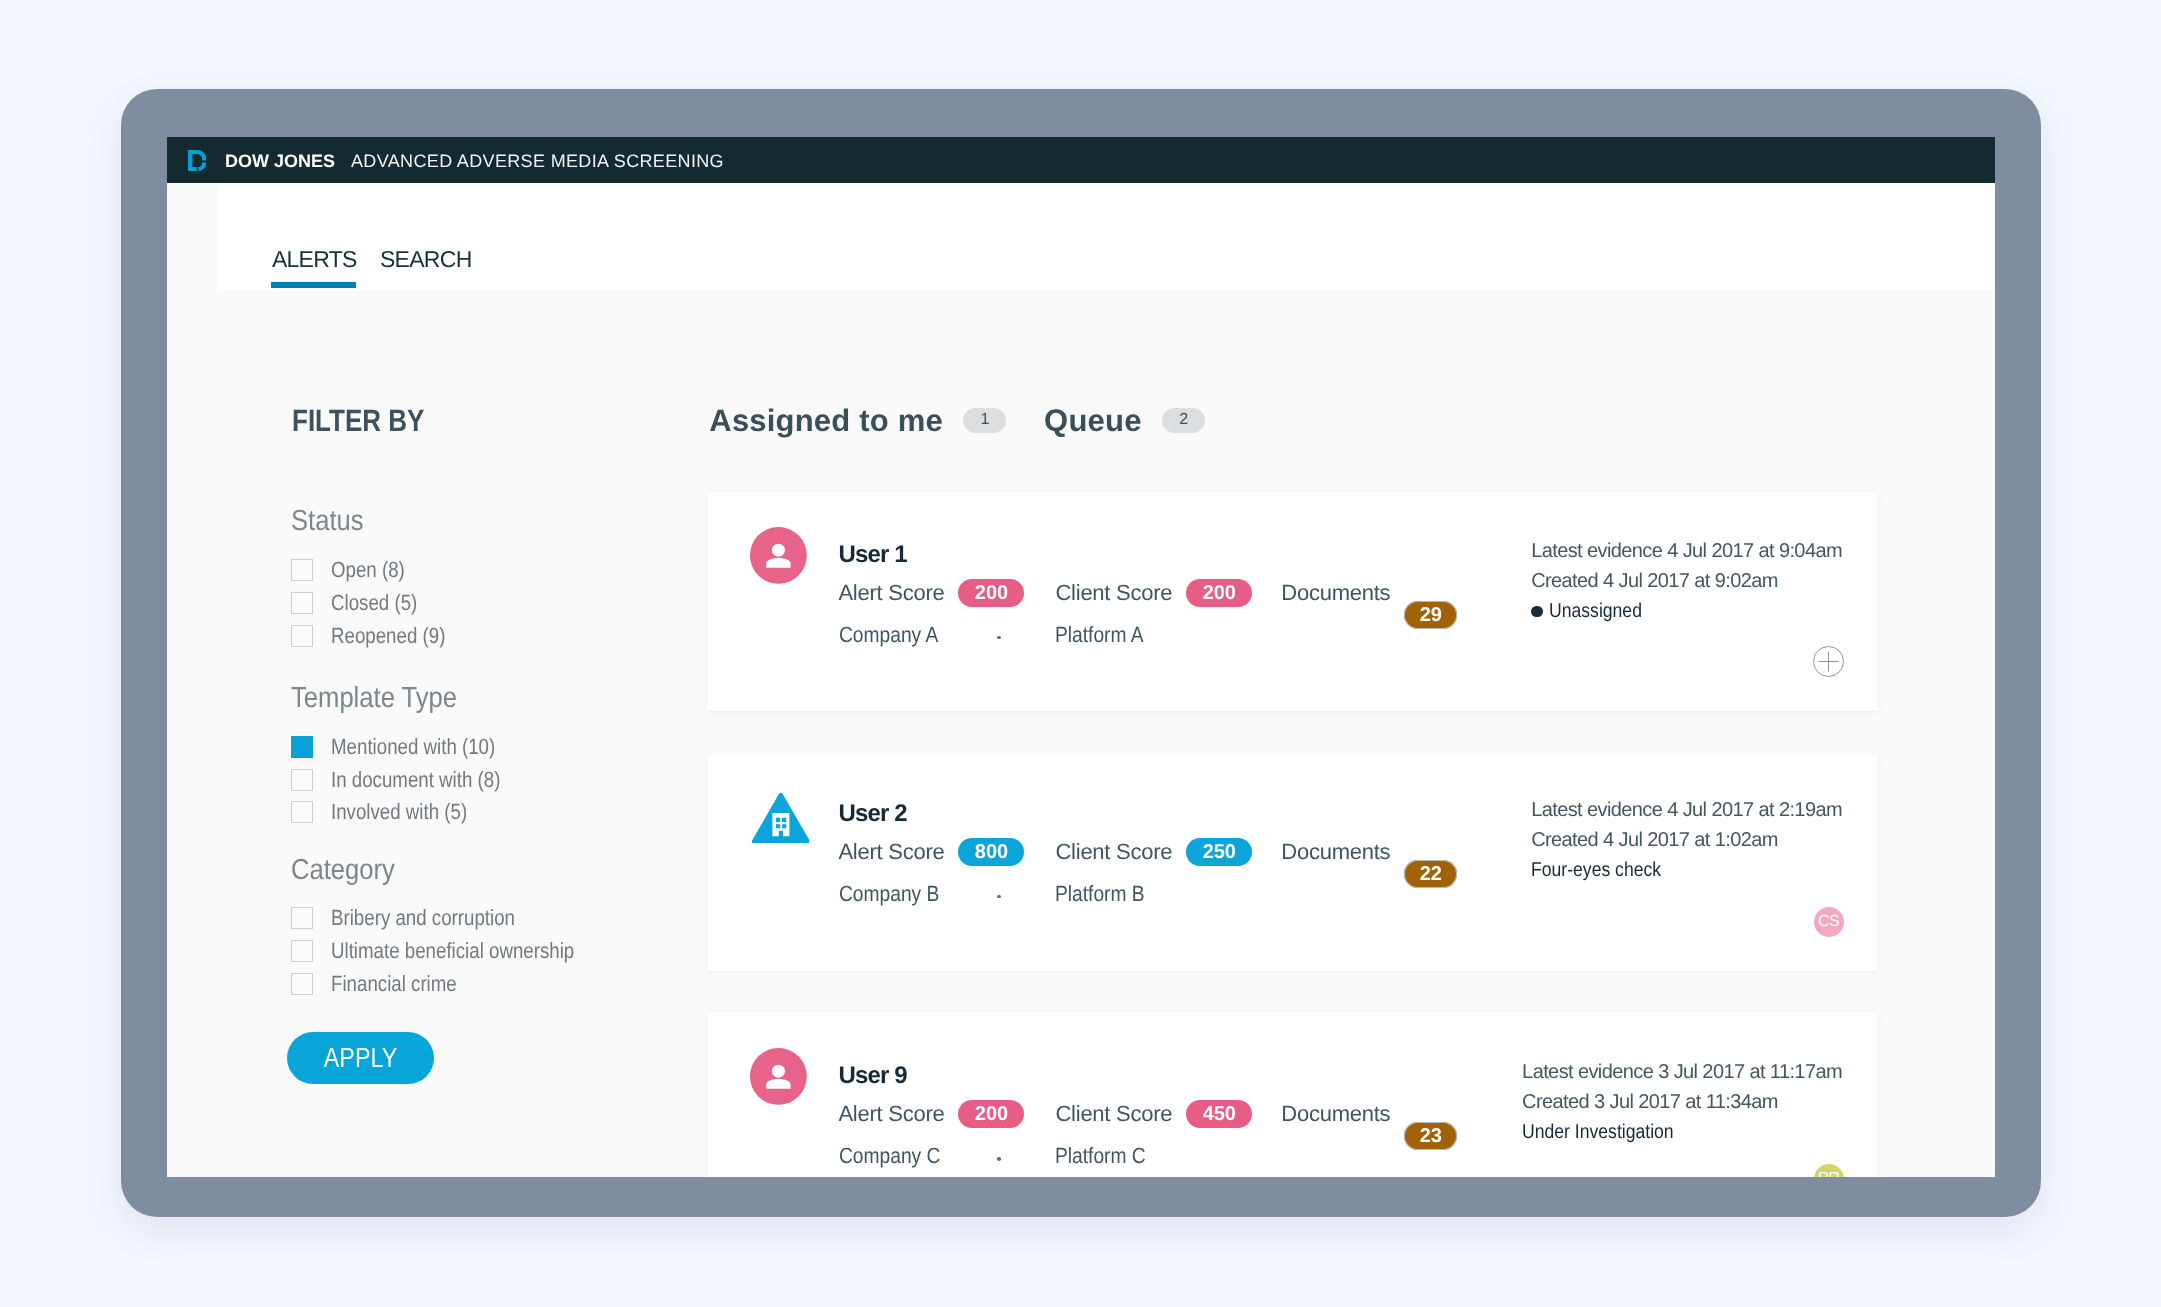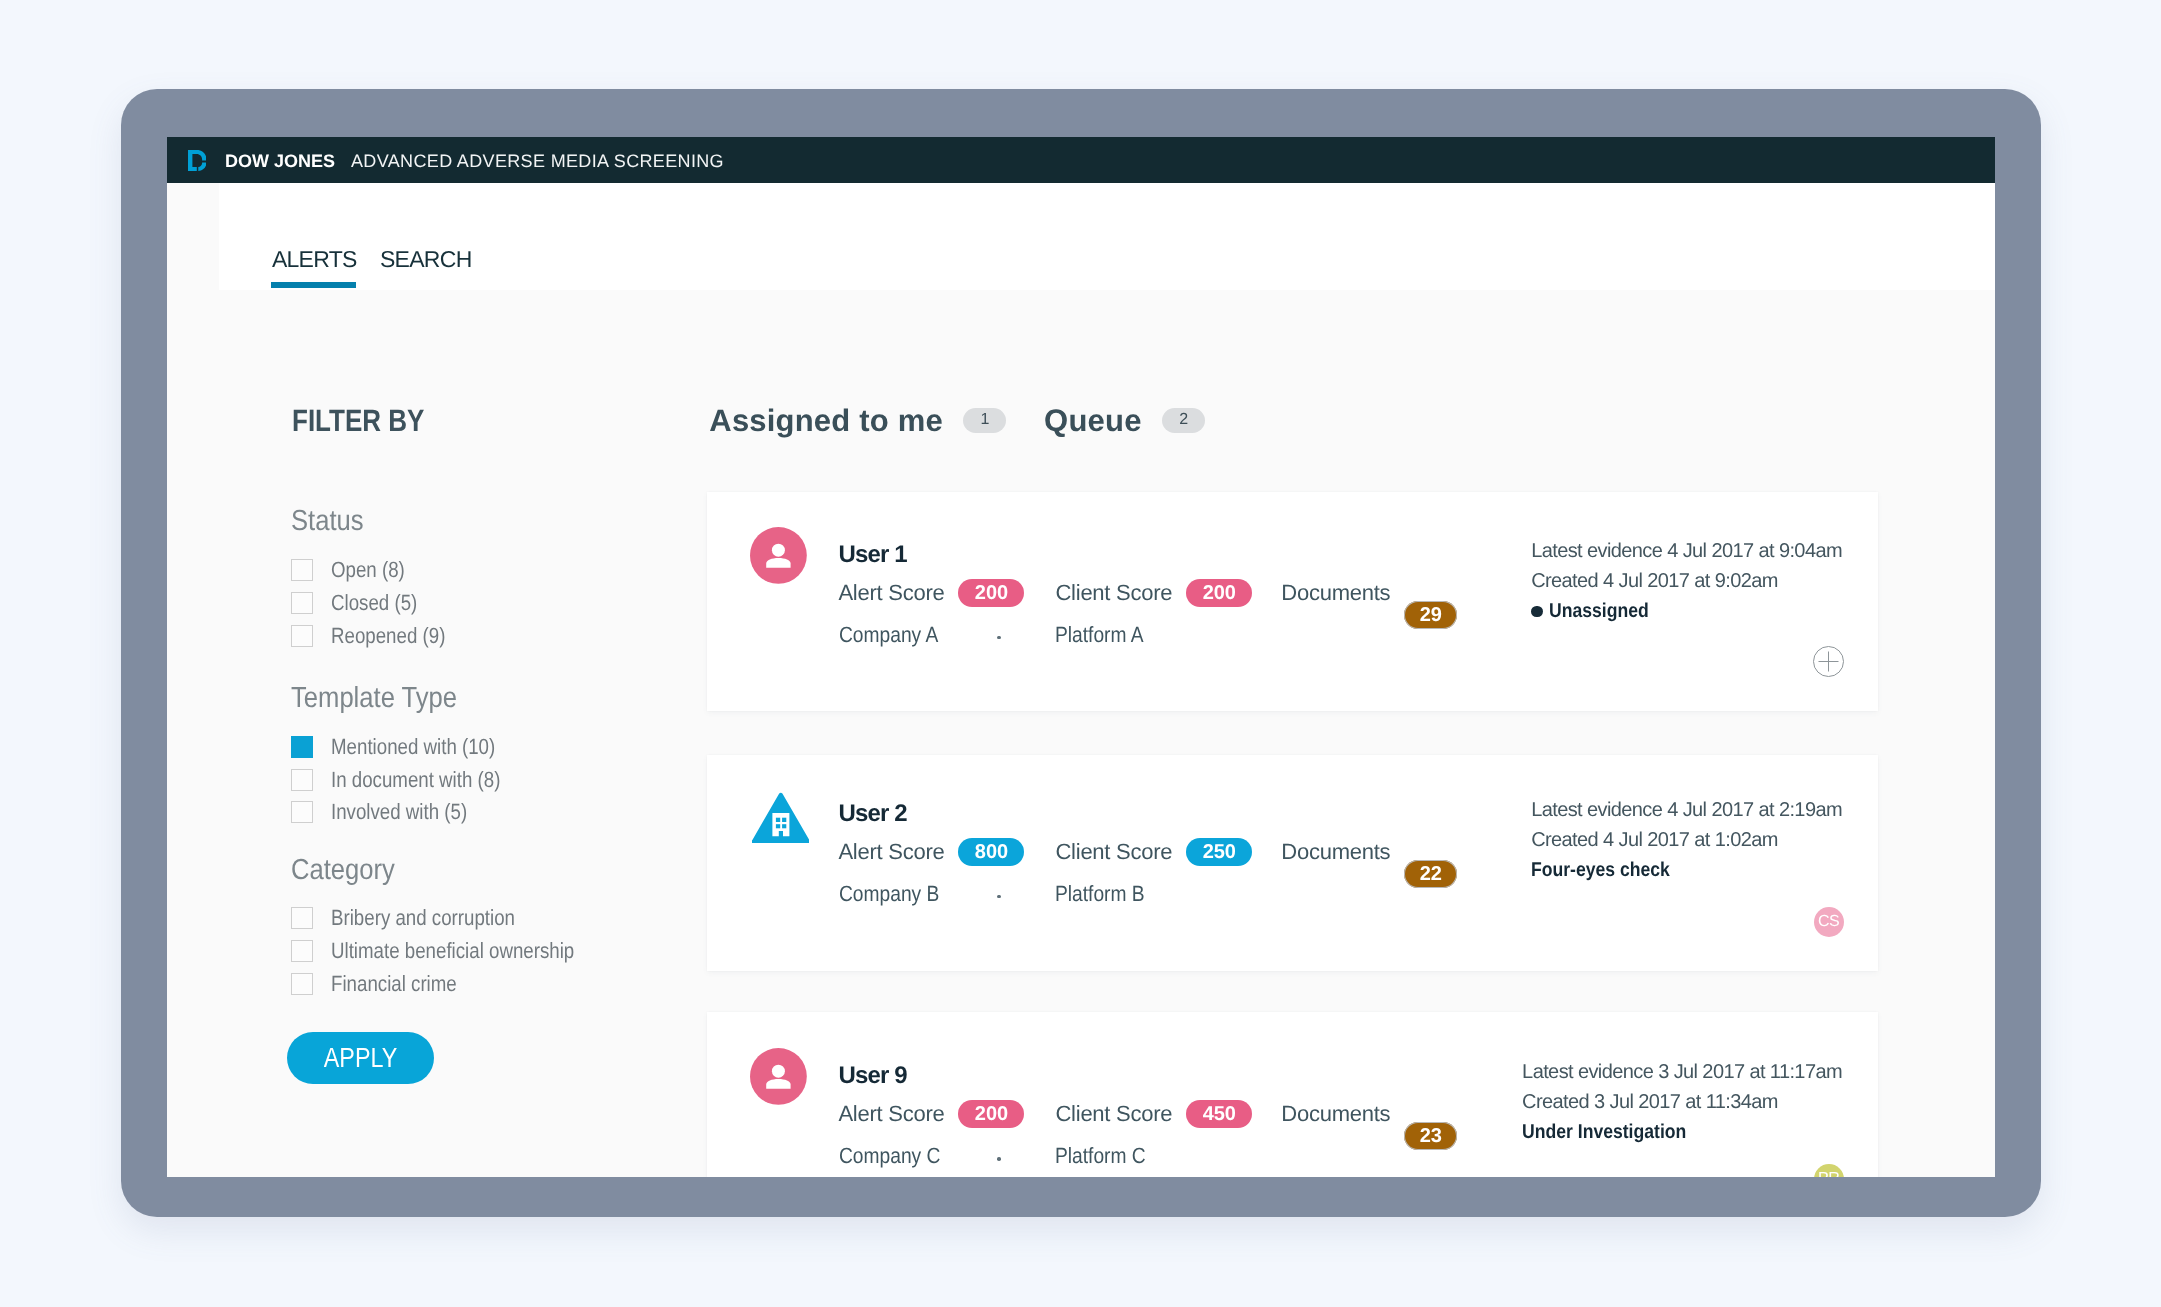--- a/index.html
+++ b/index.html
@@ -87,21 +87,21 @@
   .gap-a{width:31px;}
   .gap-b{width:29px;}
   .comp{position:absolute;left:131.6px;top:calc(132px + var(--dy,0px));font-size:22px;color:#3f555f;line-height:22px;
         letter-spacing:0px;white-space:nowrap;transform:scaleX(0.873);transform-origin:0 0;}
   .sep{position:absolute;left:290.3px;top:calc(143.6px + var(--dy,0px));width:3.5px;height:3.5px;
        border-radius:50%;background:#5e6f78;}
   .plat{position:absolute;left:348px;top:calc(132px + var(--dy,0px));font-size:22px;color:#3f555f;line-height:22px;
         letter-spacing:0px;white-space:nowrap;transform:scaleX(0.873);transform-origin:0 0;}
   .rightcol{position:absolute;right:36px;top:calc(44px + var(--dy,0px));text-align:left;}
   .rline{font-size:20px;color:#44565f;line-height:30px;white-space:nowrap;letter-spacing:-0.6px;}
-  .rstatus{font-size:20px;font-weight:bold;color:#152936;line-height:30px;white-space:nowrap;
+  .rstatus{font-size:20px;font-weight:normal;color:#152936;line-height:30px;white-space:nowrap;
            letter-spacing:0px;}
   .rstatus > span:not(.sdot){display:inline-block;transform:scaleX(0.88);transform-origin:0 50%;}
   .rstatus .sdot{display:inline-block;width:11.5px;height:11.5px;border-radius:50%;
                  background:#172b38;margin-right:6.6px;vertical-align:0px;}
   .plusbtn{position:absolute;right:34.5px;top:154.3px;width:31px;height:31px;}
   .initials{position:absolute;right:34.4px;top:151.8px;width:30px;height:30px;border-radius:50%;
             display:flex;align-items:center;justify-content:center;font-size:16px;color:#ffffff;
             letter-spacing:-0.4px;}
 </style>
 </head>

